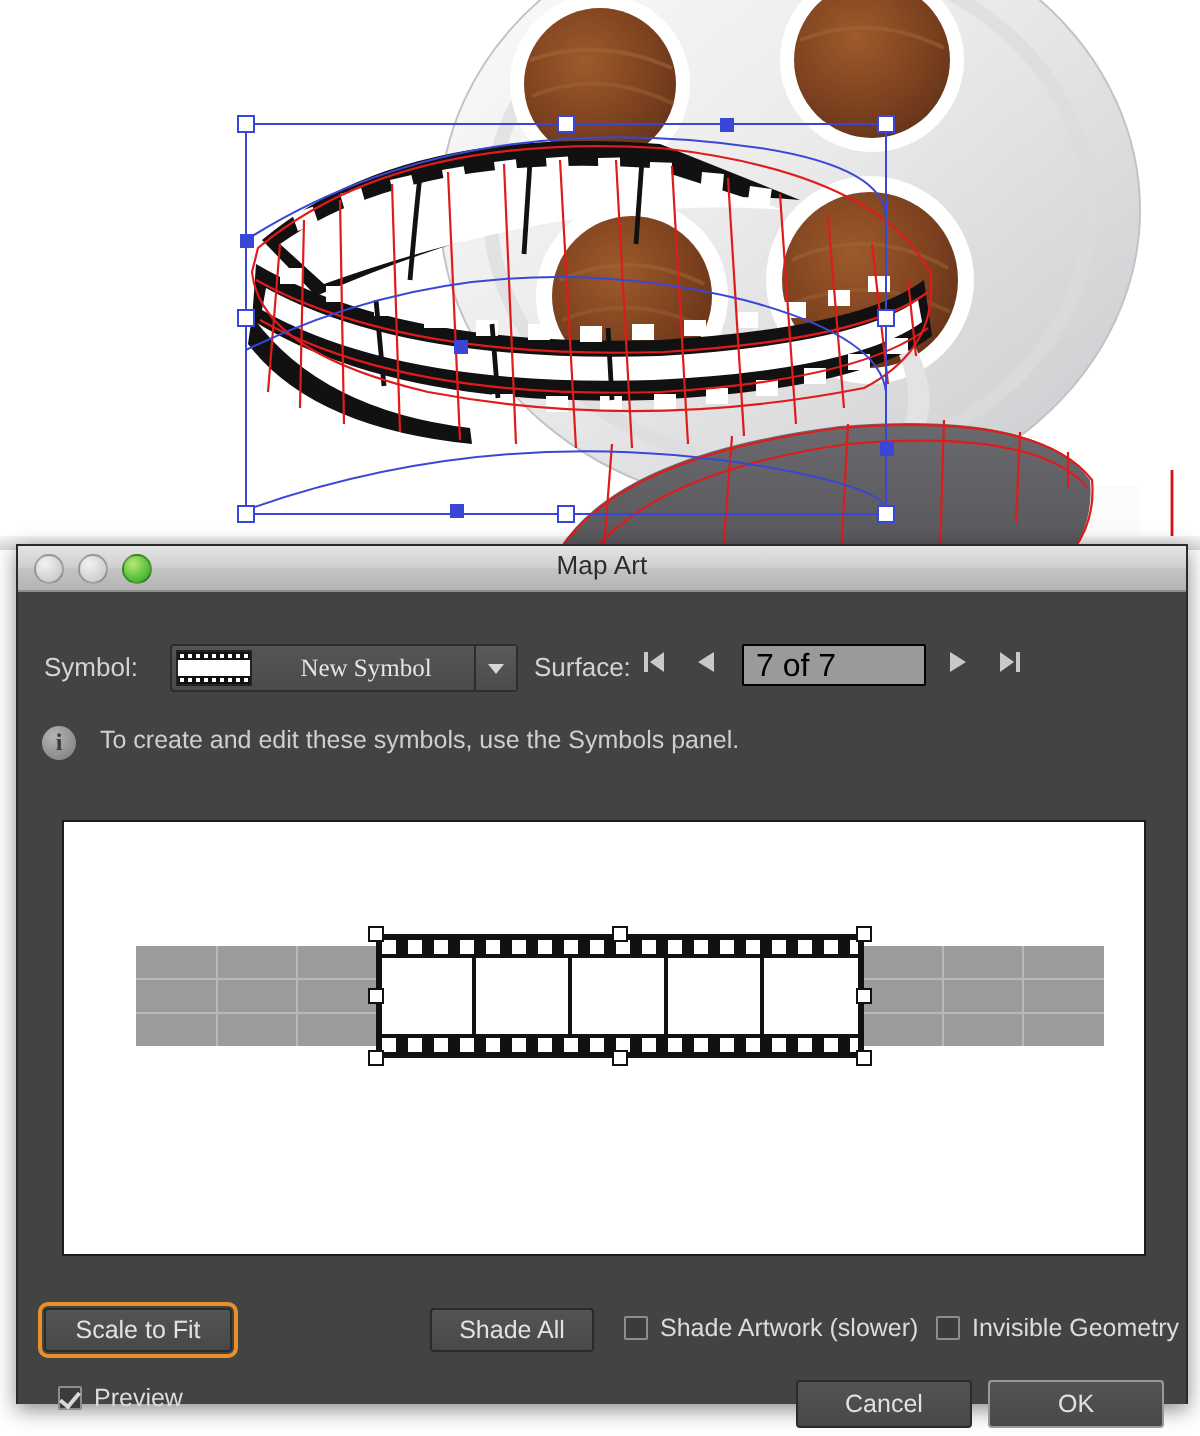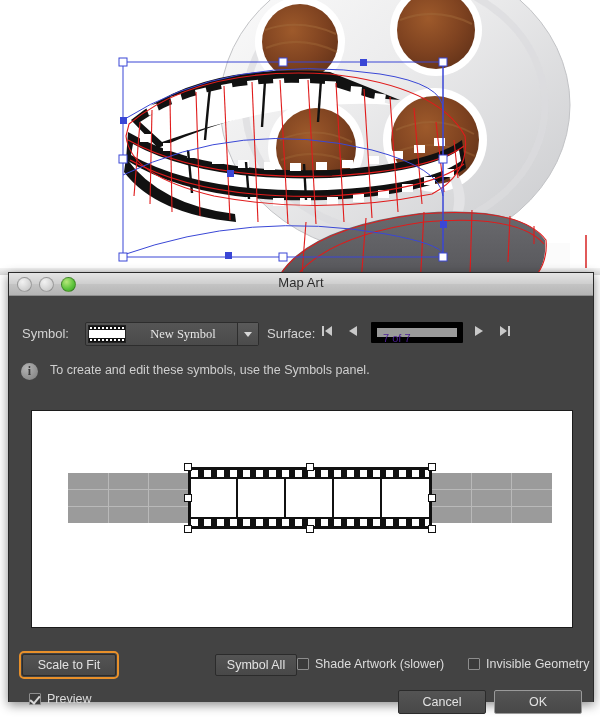--- a/index.html
+++ b/index.html
@@ -60,22 +60,22 @@
     border-left:1px solid #2d2d2d;display:flex;align-items:center;justify-content:center;
     background:linear-gradient(180deg,#5a5a5a,#4b4b4b);
   }
   .caret-d{width:0;height:0;border-left:4.5px solid transparent;border-right:4.5px solid transparent;border-top:5px solid #d8d8d8;}
 
   .srf-label{position:absolute;left:258px;top:7px;}
   .nav{position:absolute;top:6px;cursor:default;}
   .nav svg{display:block;}
   .srf-field{
     position:absolute;left:362px;top:3px;width:92px;height:21px;
-    background:#9a9a9a;border:6px solid #000000;border-radius:1px;
-    color:#4c1d95;font-size:11px;line-height:21px;padding-left:6px;box-sizing:border-box;
+    background:#9a9a9a;border:1px solid #000000;border-radius:1px;
+    color:#000000;font-size:16px;line-height:21px;padding-left:6px;box-sizing:border-box;
   }
 
   
   .row-info{position:absolute;left:0;top:64px;width:100%;height:26px;}
   .info-icon{
     position:absolute;left:12px;top:3px;width:17px;height:17px;border-radius:50%;
     background:radial-gradient(circle at 35% 30%,#b4b4b4,#8c8c8c 70%,#7a7a7a);
     color:#3c3c3c;font-size:12px;font-weight:bold;font-family:"Liberation Serif",serif;
     text-align:center;line-height:17px;
   }
@@ -435,23 +435,23 @@
           <span class="handle" style="left:-4px;top:27px;"></span>
           <span class="handle" style="left:240px;top:27px;"></span>
           <span class="handle" style="left:-4px;top:58px;"></span>
           <span class="handle" style="left:118px;top:58px;"></span>
           <span class="handle" style="left:240px;top:58px;"></span>
         </div>
       </div>
 
       <div class="btn-row">
         <div class="btn focus" style="left:13px;width:94px;">Scale to Fit</div>
-        <div class="btn" style="left:206px;width:82px;">Symbol All</div>
-
-        <label class="chk-wrap" style="left:288px;">
+        <div class="btn" style="left:206px;width:82px;">Shade All</div>
+
+        <label class="chk-wrap" style="left:303px;">
           <span class="chk"></span>
           <span class="chk-lbl">Shade Artwork (slower)</span>
         </label>
 
         <label class="chk-wrap" style="left:459px;">
           <span class="chk"></span>
           <span class="chk-lbl">Invisible Geometry</span>
         </label>
       </div>
 

